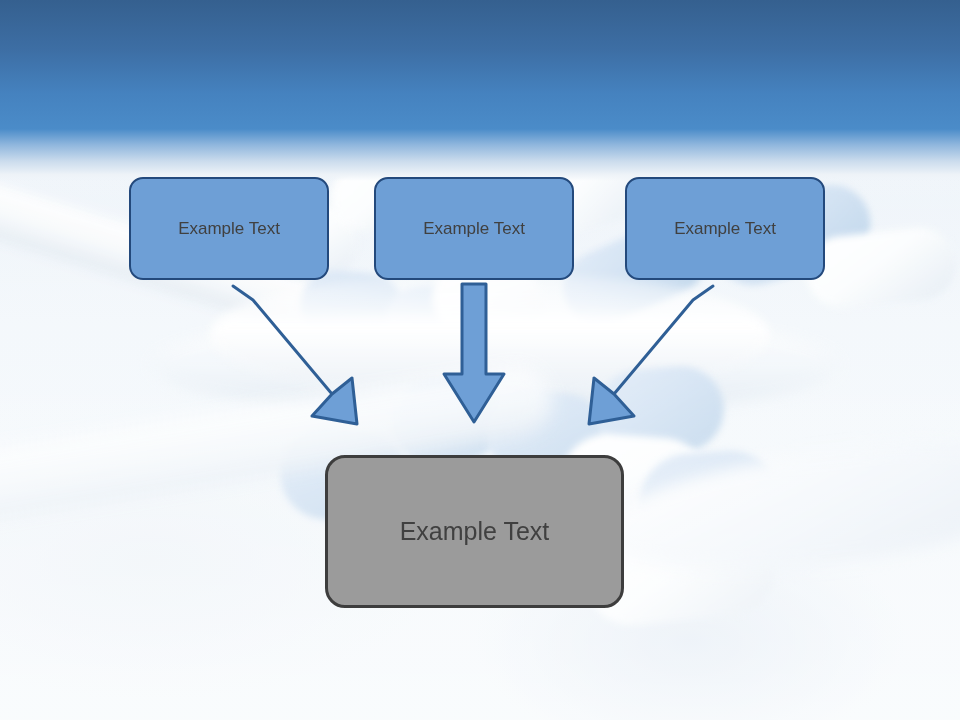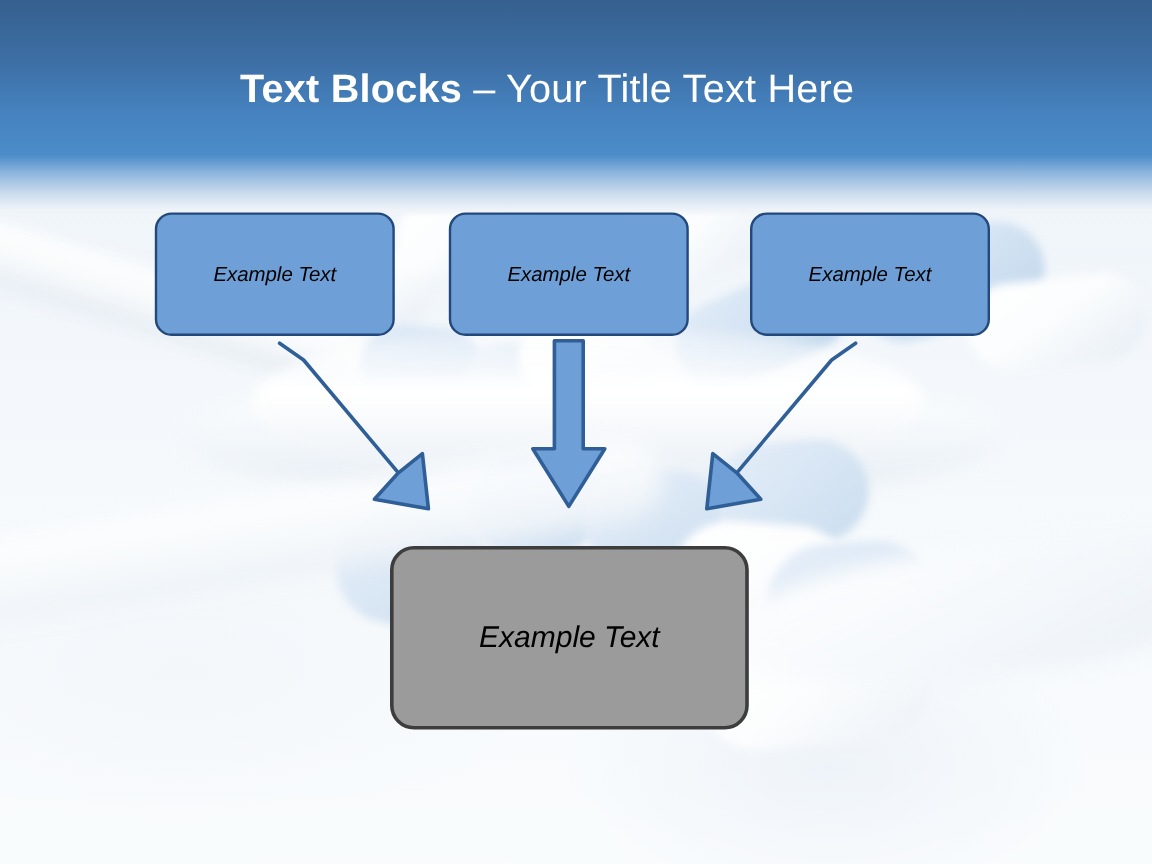--- a/index.html
+++ b/index.html
@@ -146,23 +146,22 @@
     overflow: visible;
   }
 
   
   .node {
     position: absolute;
     box-sizing: border-box;
     display: flex;
     align-items: center;
     justify-content: center;
-    color: #000000;
+    color: #404040;
     text-align: center;
-    font-style: italic;
   }
   .node.top {
     width: 200px;
     height: 103px;
     background: #6e9fd6;
     border: 2px solid #23497c;
     border-radius: 14px;
     font-size: 17px;
   }
   .node-1 { left: 129px; top: 177px; }
@@ -213,23 +212,20 @@
 
     <div class="spoon-right"></div>
     <div class="spoon-handle-left2"></div>
 
     <div class="haze"></div>
   </div>
 
   <div class="header-band"></div>
   <div class="header-fade"></div>
 
-  <div class="slide-title">
-    <span class="strong">Text Blocks</span><span class="light"> – </span><span class="light">Your Title Text Here</span>
-  </div>
 
   <svg class="arrows-svg" viewBox="0 0 960 720">
 
     <g>
       <polygon points="233,286 253,300 332,394 352,378 357,424 312,416 332,394 253,300" fill="#6e9fd6" stroke="#2f5f96" stroke-width="3" stroke-linejoin="round"></polygon>
     </g>
 
     <g>
       <polygon points="462,284 486,284 486,374 504,374 474,422 444,374 462,374" fill="#6e9fd6" stroke="#2f5f96" stroke-width="3" stroke-linejoin="round"></polygon>
     </g>

